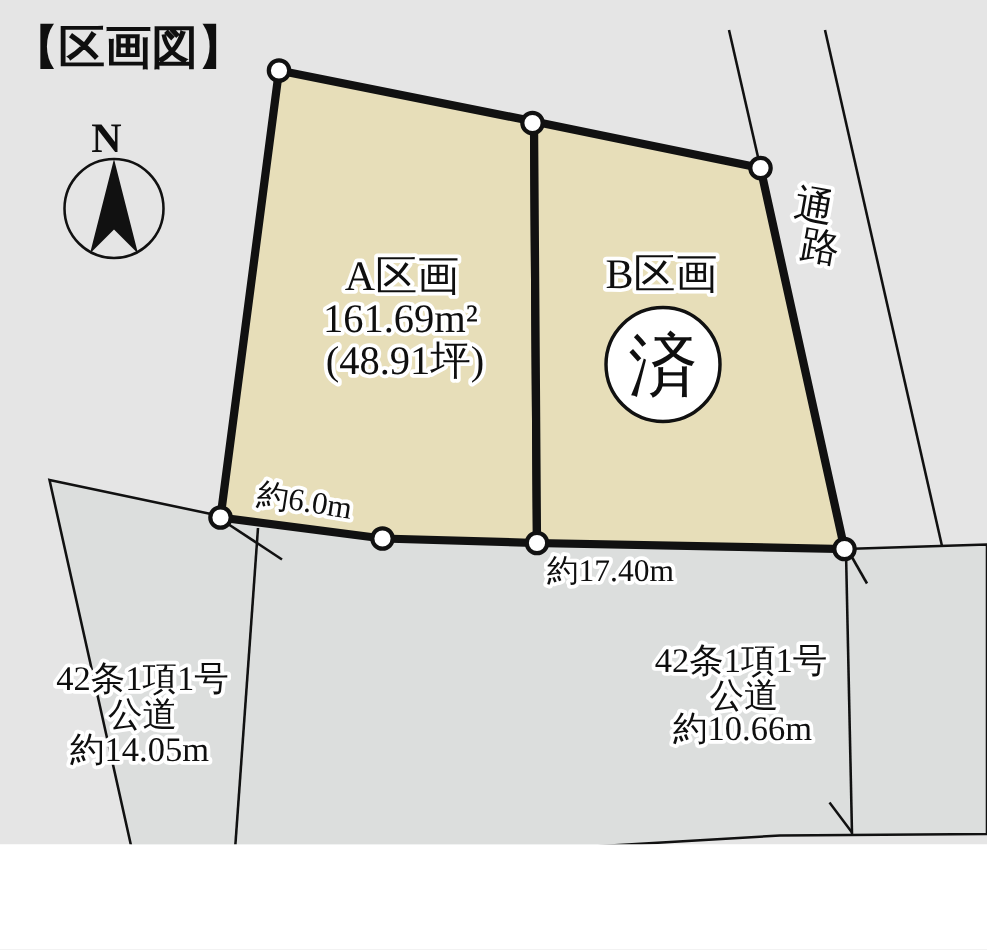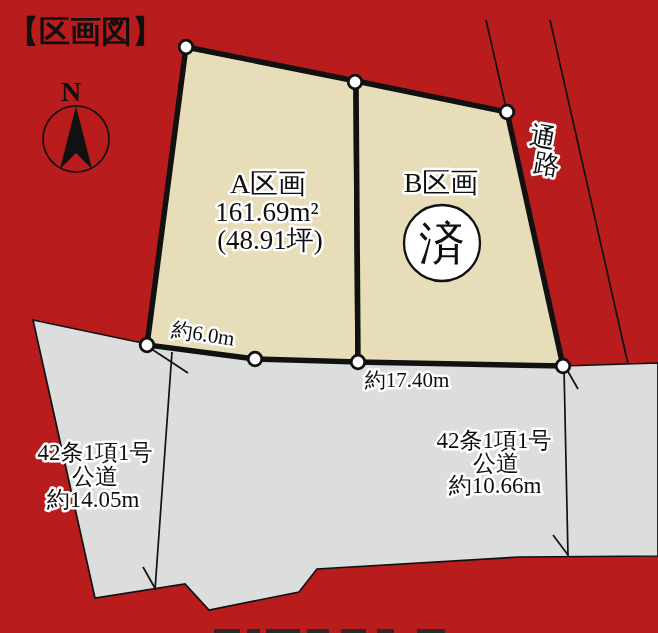--- a/index.html
+++ b/index.html
@@ -1,16 +1,16 @@
 <!DOCTYPE html>
 <html><head>
 <meta charset="utf-8">
 <style>
   html,body{margin:0;padding:0;background:#fff;}
-  #stage{position:relative;width:658px;height:633px;background:#b91c1c;overflow:hidden;
+  #stage{position:relative;width:658px;height:563px;background:#e5e5e5;overflow:hidden;
          font-family:"Liberation Serif", serif;}
   svg{position:absolute;left:0;top:0;}
   text{fill:#0f0f0f;}
   .halo{paint-order:stroke;stroke:#ffffff;stroke-width:5px;stroke-linejoin:round;}
   .jp{font-family:"Liberation Serif", serif;}
   .title-text{font-family:"Liberation Sans", sans-serif;font-weight:700;font-size:31px;}
   .north-text{font-weight:700;font-size:28px;}
   .parcel-name{font-size:28px;}
   .parcel-num{font-size:27px;}
   .stamp-text{font-size:46px;}

